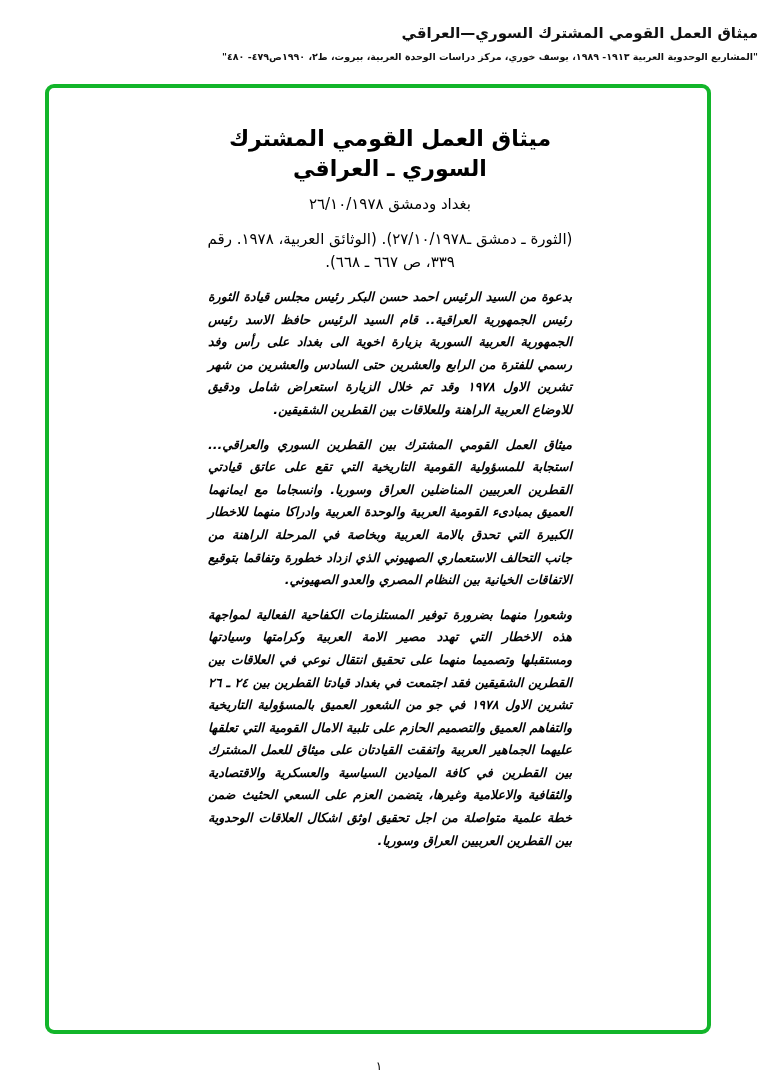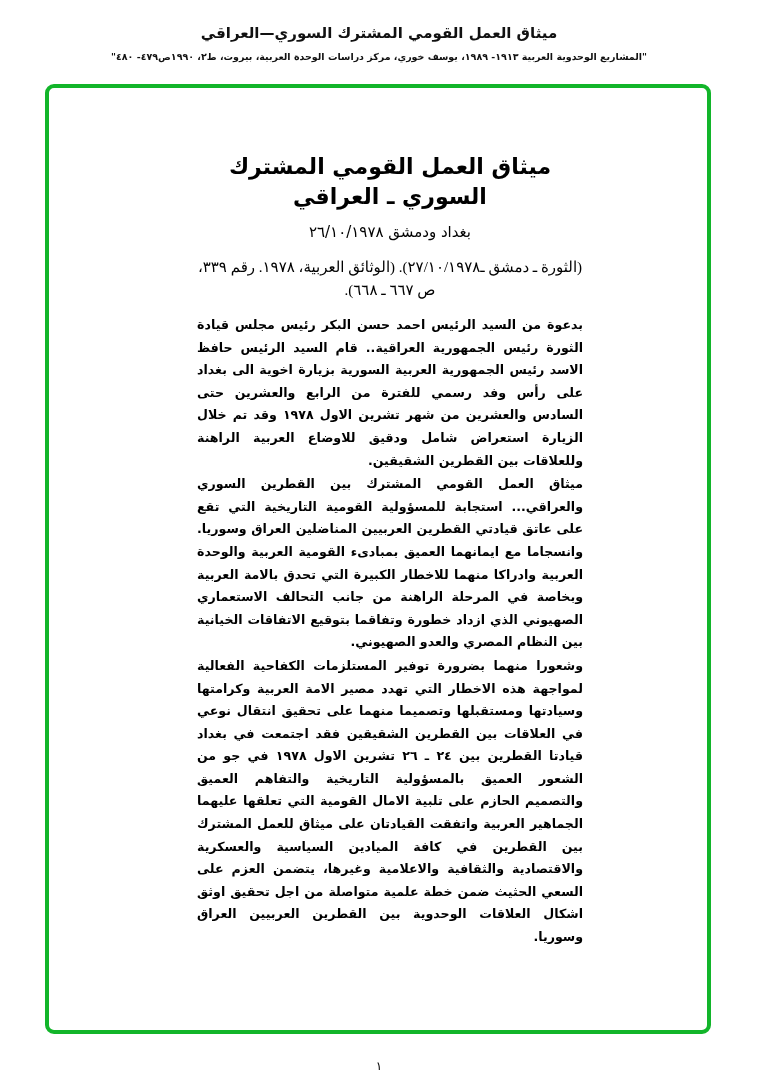--- a/index.html
+++ b/index.html
@@ -13,21 +13,20 @@
       position: relative;
       overflow: hidden;
       font-family: "DejaVu Sans", sans-serif;
       color: #111;
     }
     .header {
       position: absolute;
       left: 0;
       top: 22px;
       width: 758px;
-      text-align: center;
       direction: rtl;
     }
     .header-title {
       font-family: "DejaVu Sans", sans-serif;
       font-weight: bold;
       font-size: 15px;
       line-height: 22px;
       color: #111;
     }
     .header-citation {
@@ -44,21 +43,21 @@
       top: 84px;
       width: 658px;
       height: 942px;
       border: 4px solid #12b52a;
       border-radius: 9px;
       box-sizing: content-box;
     }
     .doc {
       position: absolute;
       left: 196px;
-      top: 152px;
+      top: 124px;
       width: 388px;
       direction: rtl;
     }
     .doc-title {
       text-align: center;
       font-family: "DejaVu Sans", sans-serif;
       font-weight: bold;
       font-size: 22px;
       line-height: 30px;
       margin: 0;
@@ -70,34 +69,34 @@
       line-height: 20px;
       margin-top: 10px;
       color: #000;
     }
     .doc-source {
       text-align: center;
       font-size: 15px;
       line-height: 23px;
       margin-top: 14px;
       color: #000;
-      font-family: Liberation Serif, serif;
     }
     .doc-body {
       margin-top: 12px;
       font-family: "DejaVu Sans", sans-serif;
       font-weight: bold;
       font-size: 12.6px;
       line-height: 22.6px;
       text-align: justify;
       text-align-last: right;
       color: #000;
     }
     .doc-body p {
-      margin: 1px;
+      margin: 12px;
+      font-style: italic;
     }
     .page-number {
       position: absolute;
       left: 0;
       width: 758px;
       top: 1058px;
       text-align: center;
       font-size: 12px;
       line-height: 16px;
       color: #000;

